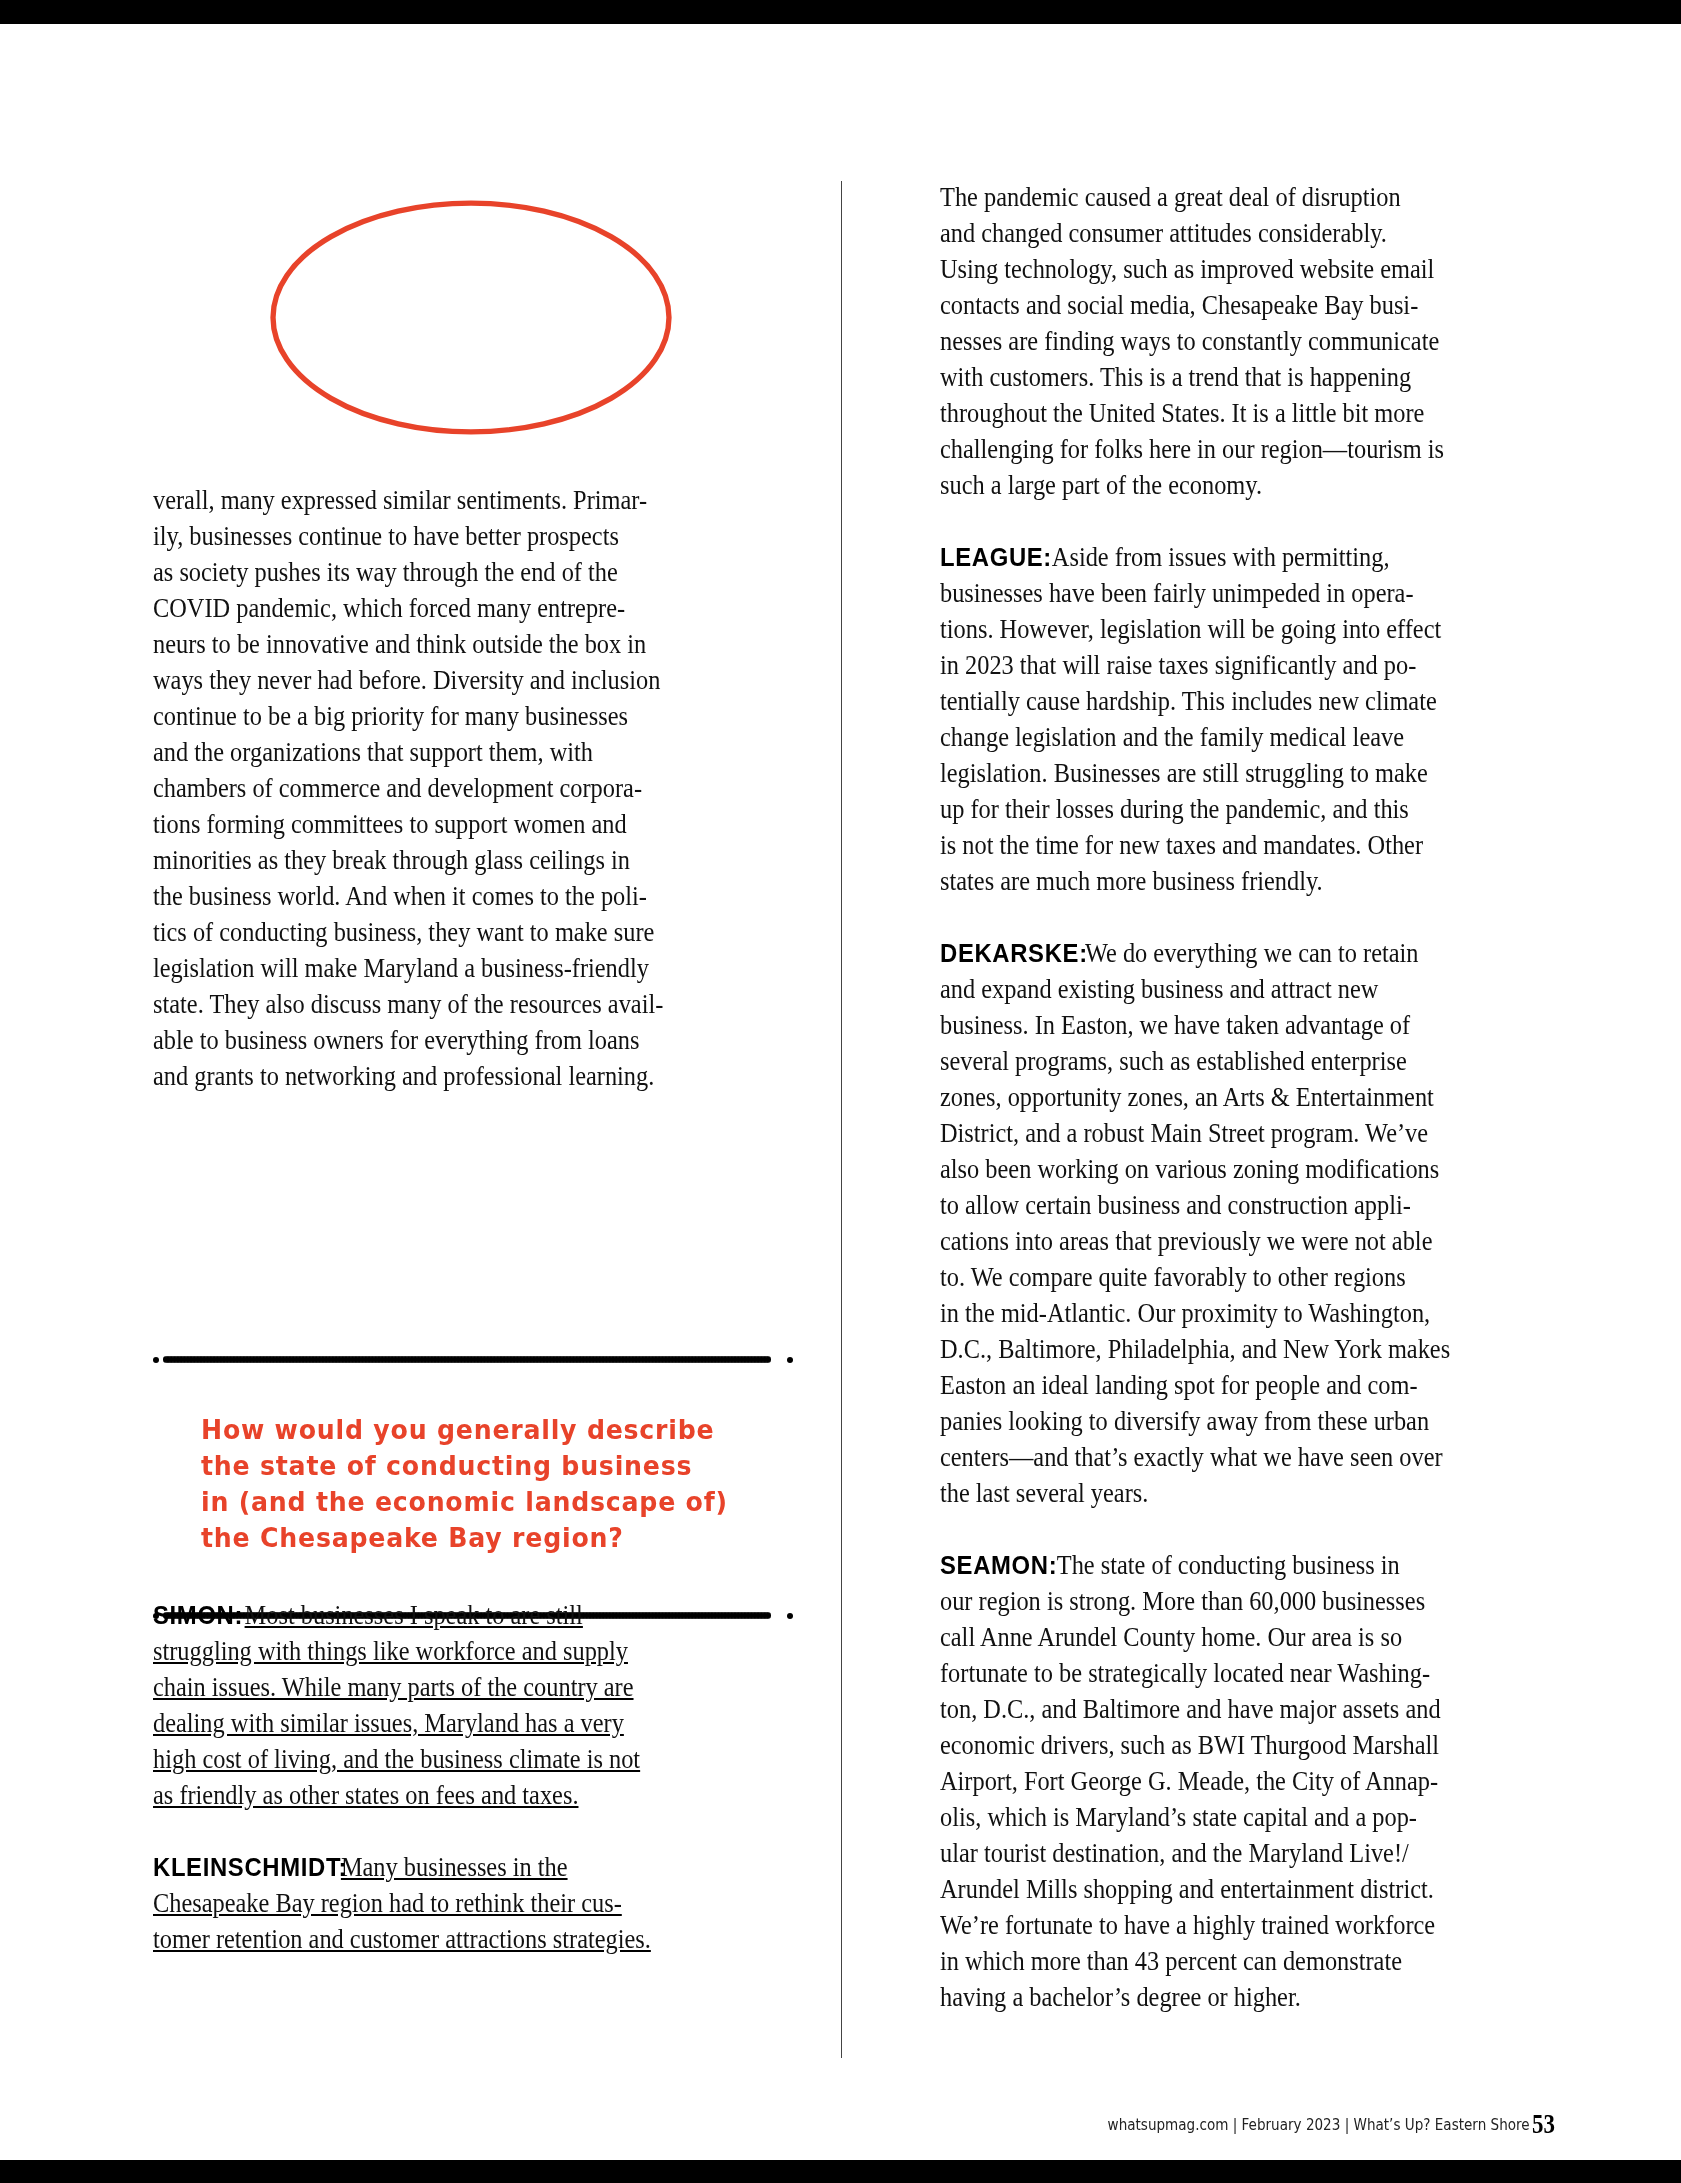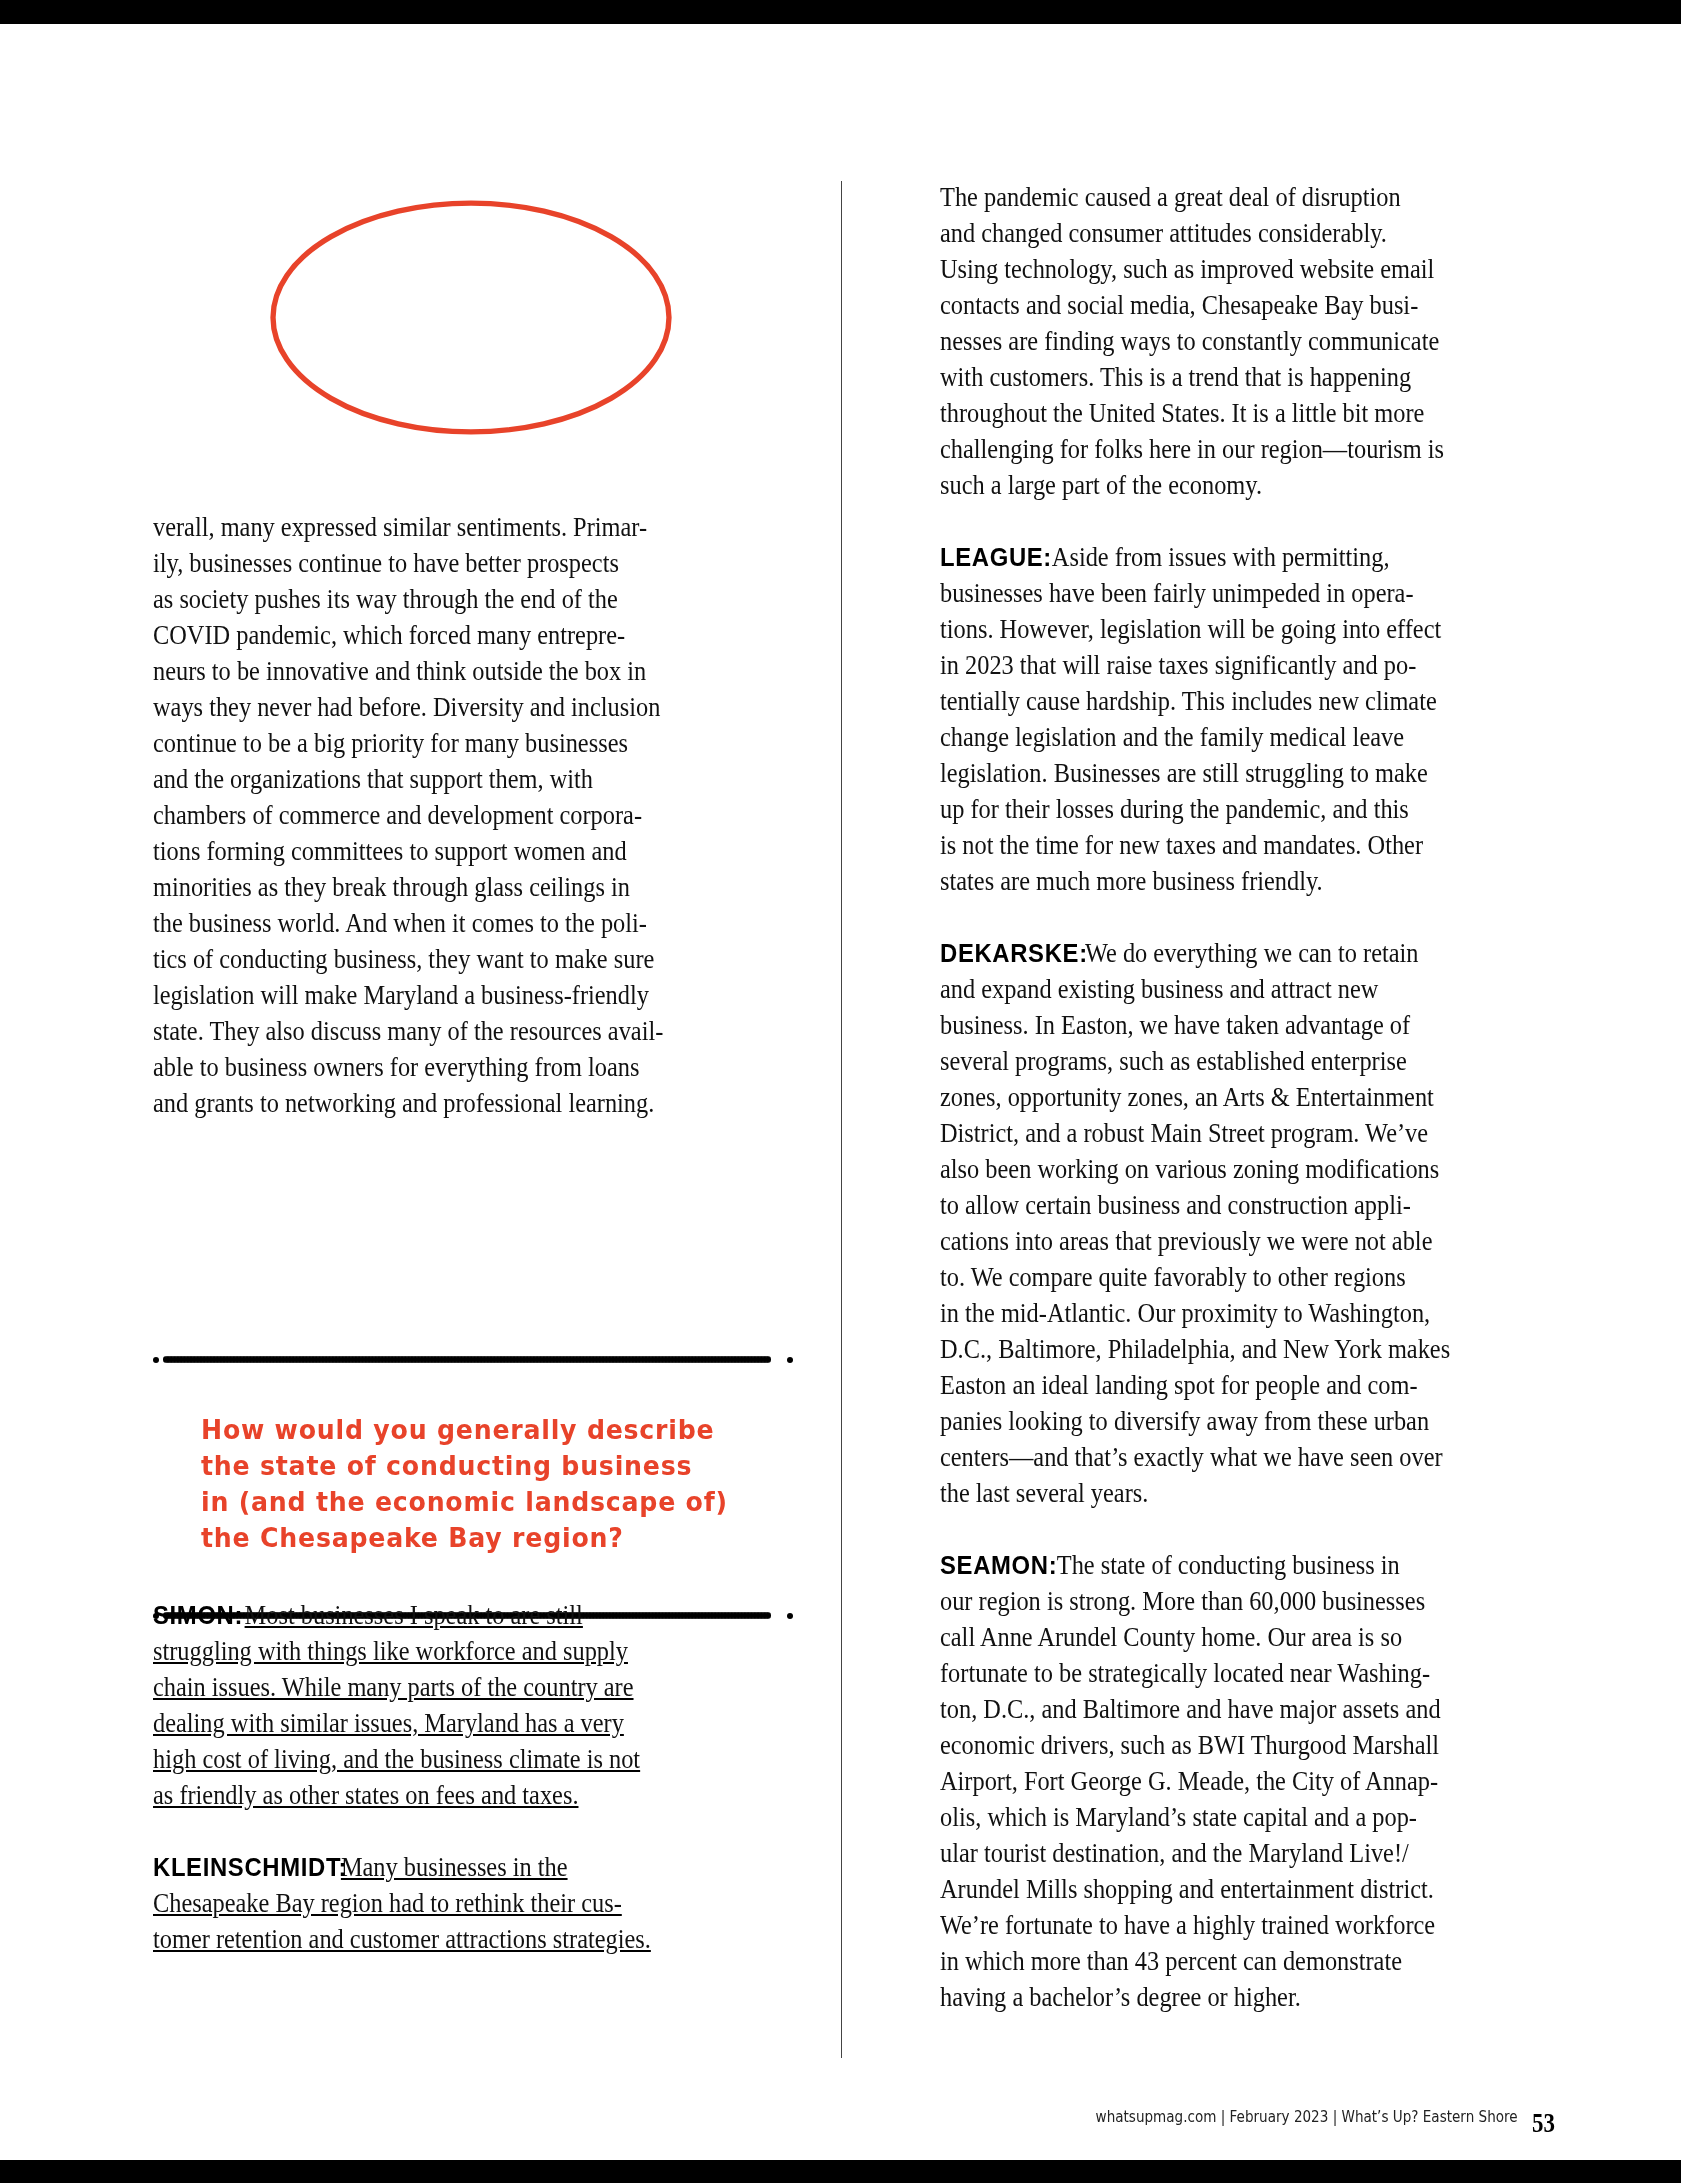--- a/index.html
+++ b/index.html
@@ -2,21 +2,21 @@
 <html style="font-size:10.7px"><head>
 <meta charset="utf-8">
 <style>
   html, body { margin:0; padding:0; }
   body { width:1681px; height:2183px; position:relative; background:#ffffff; overflow:hidden; }
   .bar { position:absolute; left:0; width:1681px; background:#000; }
   .bar.top { top:0; height:24px; }
   .bar.bottom { top:2160px; height:23.4px; }
   .oval { position:absolute; left:269px; top:199px; width:404px; height:237px; }
   .col { position:absolute; }
-  .col.left { left:153px; top:509px; width:656px; }
+  .col.left { left:153px; top:482px; width:656px; }
   .col.right { left:940px; top:179px; width:656px; }
   .line {
     display:block; height:36px; line-height:36px; white-space:nowrap;
     font-family:"Liberation Serif", "DejaVu Serif", serif; font-size:28px; color:#111;
     transform-origin:left center; transform:scaleX(0.87);
   }
   .gap { display:block; height:36px; }
   .spk {
     font-family:"Liberation Sans", "DejaVu Sans", sans-serif; font-weight:bold; font-size:25.4px;
     letter-spacing:0.7px; color:#000; display:inline-block; transform:scaleX(1.08); transform-origin:left center;
@@ -29,21 +29,21 @@
     position:absolute; left:10px; right:25.4px; top:1.3px; height:6.7px; border-radius:3.3px;
     background: radial-gradient(circle, #000 2.1px, #333 3.1px) 0 0/3.3px 6.7px repeat-x;
   }
   .divider .dot-r { position:absolute; right:2.7px; top:2px; width:6px; height:6px; border-radius:50%; background:#000; }
   .question { position:absolute; left:153px; top:1412px; width:656px;margin-left:48px; }
   .qline {
     display:block; height:36px; line-height:36px; white-space:nowrap;
     font-family:"DejaVu Sans", "Liberation Sans", sans-serif; font-weight:bold; font-size:26px;
     color:#E8432A; letter-spacing:0.8px; transform-origin:left center; transform:scaleX(0.97);
   }
-  .footer { position:absolute; top:2108px; right:124px; height:33px; display:flex; gap:12px; }
+  .footer { position:absolute; top:2108px; right:124px; height:33px; display:flex; align-items:center; gap:0; }
   .footer .ft {
     font-family:"DejaVu Sans", "Liberation Sans", sans-serif; font-size:15.4px; color:#222;
     transform:scaleX(0.88); transform-origin:right center; white-space:nowrap;
   }
   .footer .pg {
     font-family:"Liberation Serif", "DejaVu Serif", serif; font-weight:bold; font-size:27px; color:#000;
     transform:scaleX(0.85);
   }
 </style>
 </head>

